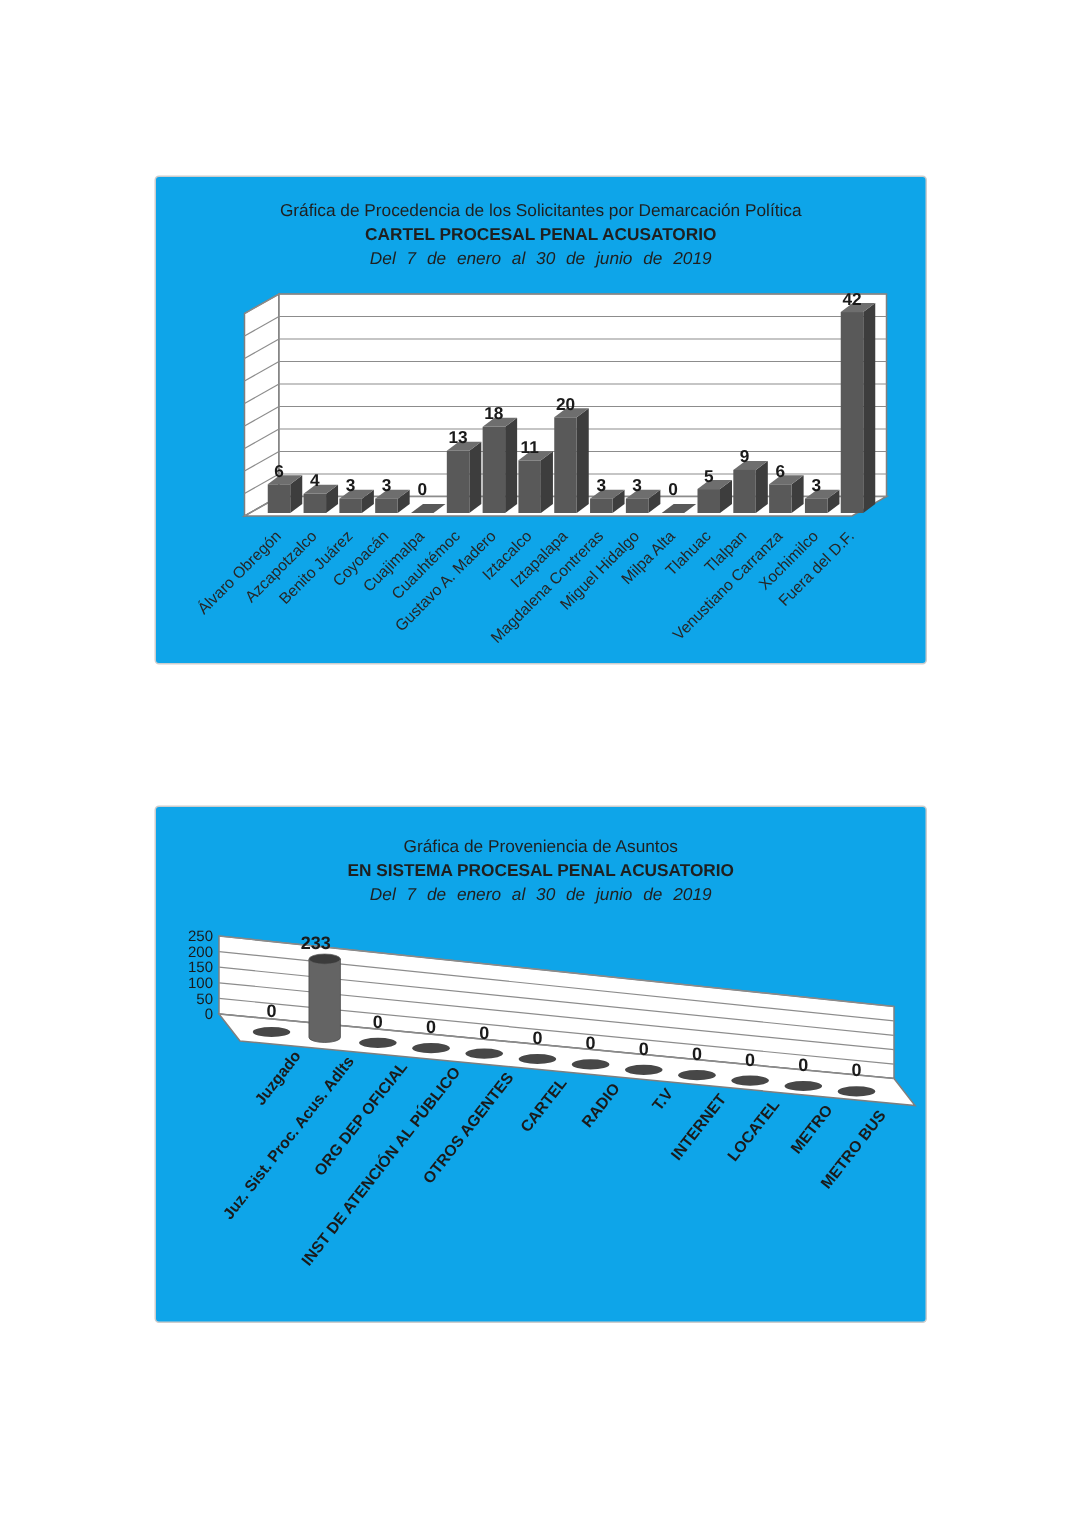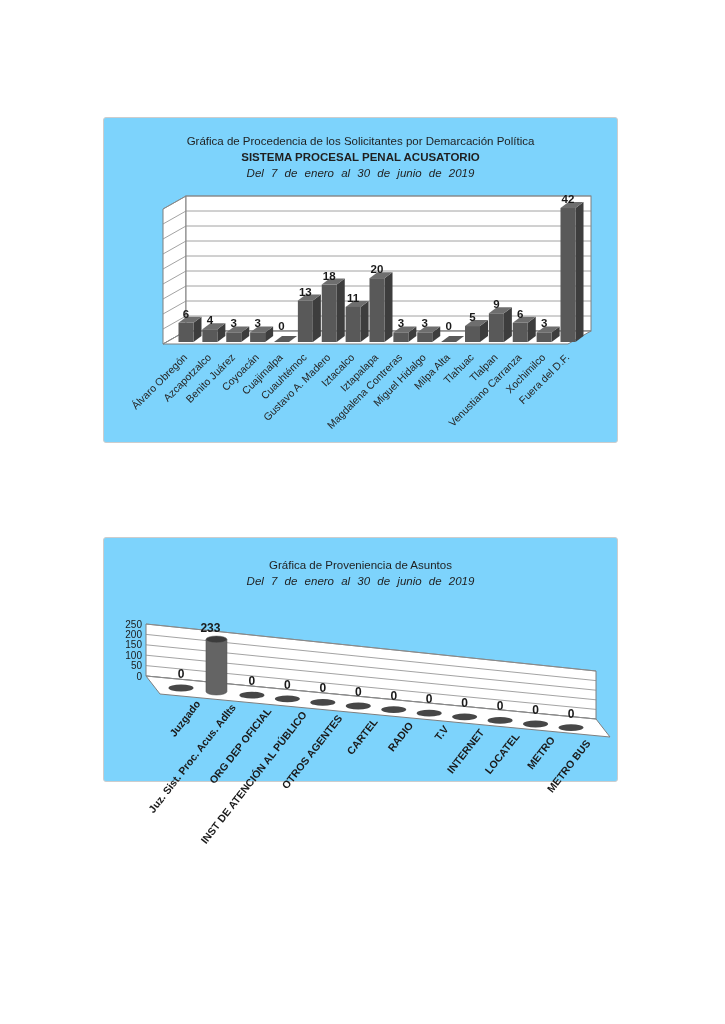--- a/index.html
+++ b/index.html
@@ -1,43 +1,43 @@
 <!DOCTYPE html>
 <html><head>
 <meta charset="utf-8">
 <style>
   html,body{margin:0;padding:0;background:#ffffff;}
   .page{
     position:relative;width:725px;height:1024px;background:#ffffff;
     font-family:"Liberation Sans",sans-serif;overflow:hidden;
   }
   .panel{
-    position:absolute;left:103px;width:515px;background:#7dd3fc;
+    position:absolute;left:103px;width:515px;background:#0ea5e9;
     border:1px solid #cdcdcd;border-radius:3px;box-sizing:border-box;
   }
   .panel1{top:117px;height:326px;}
-  .panel2{top:537px;height:245px;}
+  .panel2{top:537px;height:345px;}
   .titles{position:relative;z-index:2;text-align:center;color:#1f1f1f;}
   .panel1 .titles{padding-top:15px;}
   .panel2 .titles{padding-top:19px;}
   .t1{font-size:11.5px;line-height:16px;}
   .t2{font-size:11.5px;font-weight:bold;line-height:16px;}
   .t3{font-size:11.5px;line-height:16px;word-spacing:4px;font-style:italic;}
   .chart-svg{position:absolute;left:0;top:0;z-index:1;}
   svg text{font-family:"Liberation Sans",sans-serif;}
 </style>
 </head>
 <body>
 
 <div class="page">
 
   <section class="panel panel1">
     <div class="titles">
       <div class="t1">Gráfica de Procedencia de los Solicitantes por Demarcación Política</div>
-      <div class="t2">SISTEMA PROCESAL PENAL ACUSATORIO</div>
+      <div class="t2">CARTEL PROCESAL PENAL ACUSATORIO</div>
       <div class="t3">Del 7 de enero al 30 de junio de 2019</div>
     </div>
     <svg id="chart1" class="chart-svg" width="515" height="324" viewBox="0 0 515 324">
         <polygon points="82,78 82,213 59,226 59,91" fill="#fff" stroke="#7f7f7f" stroke-width="1"></polygon>
         <rect x="82" y="78" width="405" height="135" fill="#fff" stroke="#7f7f7f" stroke-width="1"></rect>
         <polygon points="82,213 487,213 464,226 59,226" fill="#fff" stroke="#7f7f7f" stroke-width="1"></polygon>
         <line x1="82" y1="213" x2="487" y2="213" stroke="#8c8c8c" stroke-width="0.8"></line>
         <line x1="82" y1="213" x2="59" y2="226" stroke="#8c8c8c" stroke-width="0.8"></line>
         <line x1="82" y1="198" x2="487" y2="198" stroke="#8c8c8c" stroke-width="0.8"></line>
         <line x1="82" y1="198" x2="59" y2="211" stroke="#8c8c8c" stroke-width="0.8"></line>
@@ -137,20 +137,21 @@
         <polygon points="456.5,90.02000000000001 471.5,90.02000000000001 479.5,84.02000000000001 464.5,84.02000000000001" fill="#6e6e6e"></polygon>
         <rect x="456.5" y="90.02000000000001" width="15" height="133.98" fill="#595959"></rect>
         <text x="464" y="85.02000000000001" text-anchor="middle" font-size="11.5" font-weight="bold" fill="#1a1a1a">42</text>
         <text transform="translate(466,240) rotate(-45)" text-anchor="end" font-size="10.5" fill="#262626">Fuera del D.F.</text>
       </svg>
   </section>
 
   <section class="panel panel2">
     <div class="titles">
       <div class="t1">Gráfica de Proveniencia de Asuntos</div>
+      <div class="t2">EN SISTEMA PROCESAL PENAL ACUSATORIO</div>
       <div class="t3">Del 7 de enero al 30 de junio de 2019</div>
     </div>
     <svg id="chart2" class="chart-svg" width="515" height="343" viewBox="0 0 515 343">
         <polygon points="42,86 492,133 492,181 42,138" fill="#fff" stroke="#7f7f7f" stroke-width="1"></polygon>
         <polygon points="42,138 492,181 506,199 56,156" fill="#fff" stroke="#7f7f7f" stroke-width="1"></polygon>
         <line x1="42" y1="138" x2="492" y2="181" stroke="#8c8c8c" stroke-width="0.8"></line>
         <text x="38" y="141.5" text-anchor="end" font-size="10" fill="#1a1a1a">0</text>
         <line x1="42" y1="127.6" x2="492" y2="171.4" stroke="#8c8c8c" stroke-width="0.8"></line>
         <text x="38" y="131.1" text-anchor="end" font-size="10" fill="#1a1a1a">50</text>
         <line x1="42" y1="117.2" x2="492" y2="161.8" stroke="#8c8c8c" stroke-width="0.8"></line>

